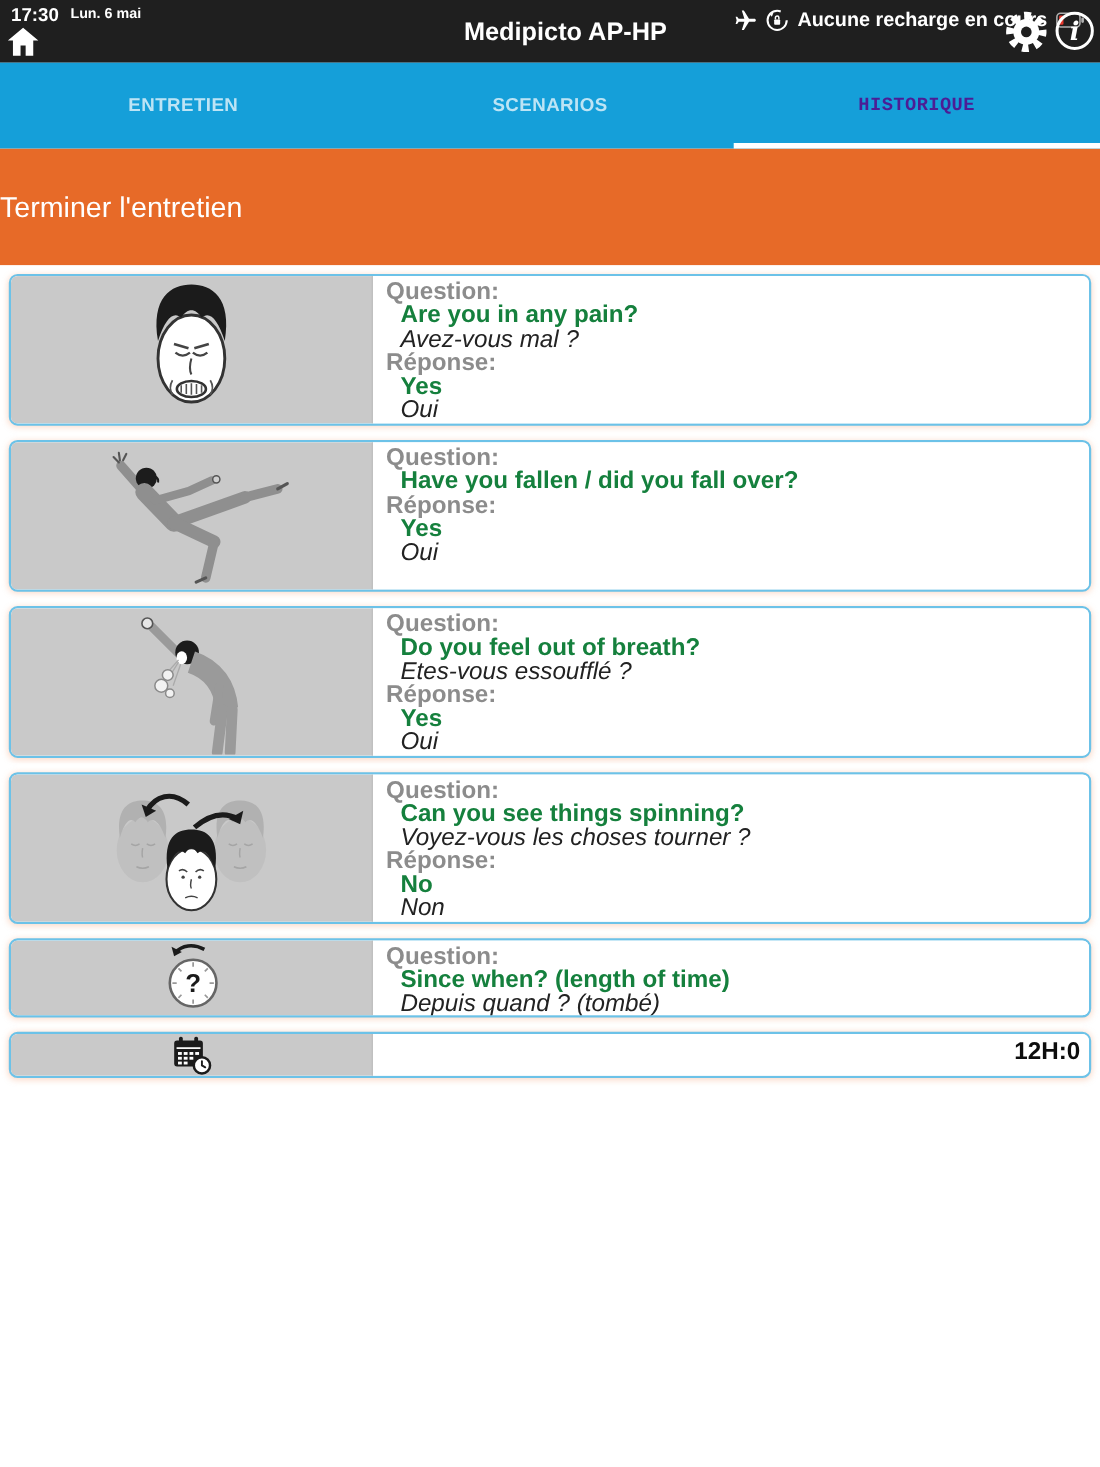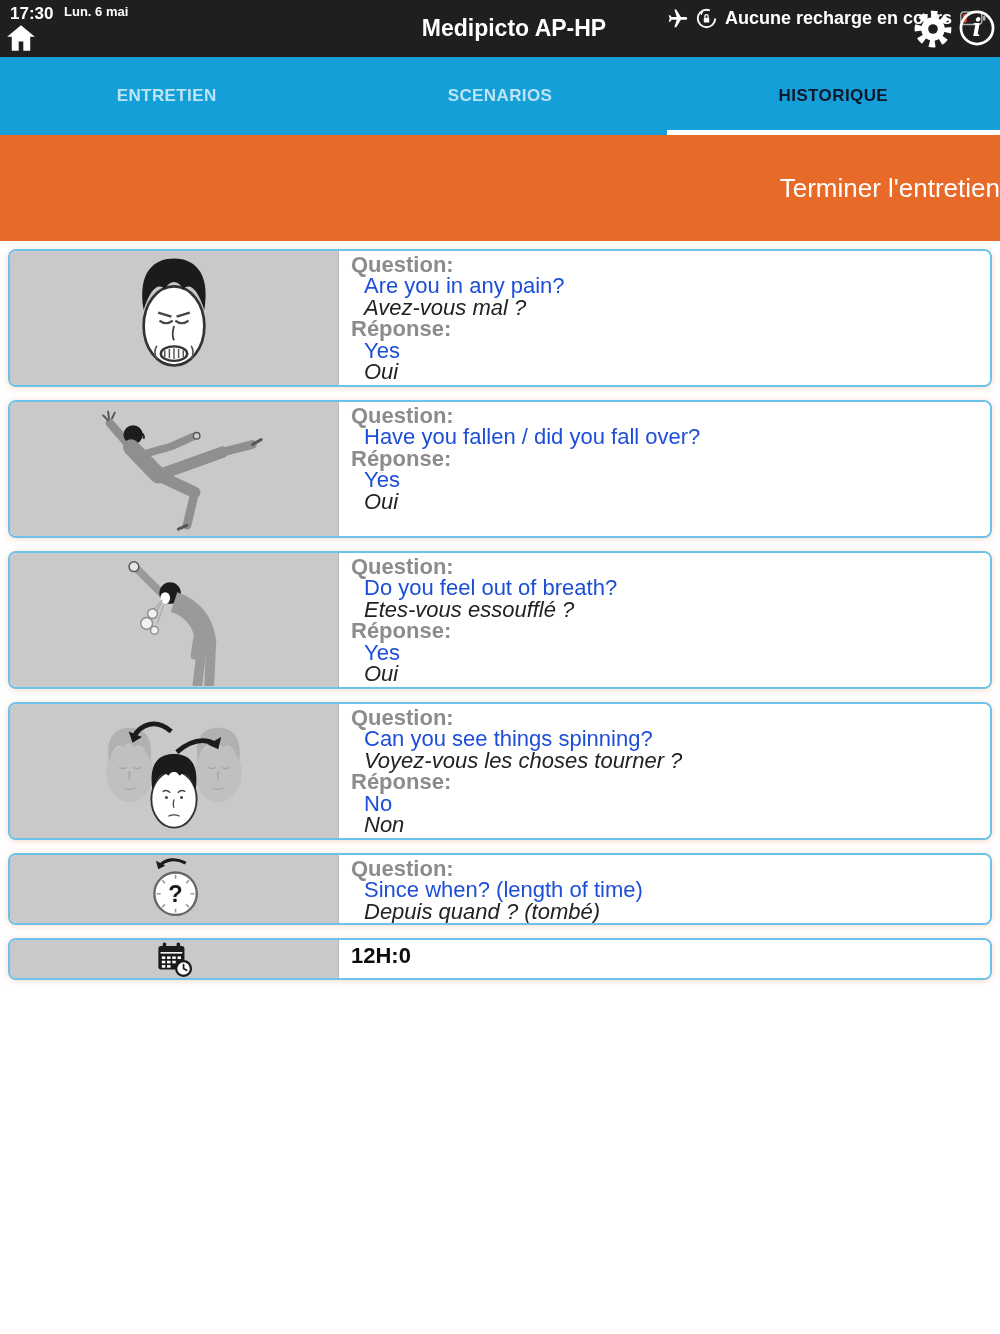--- a/index.html
+++ b/index.html
@@ -35,50 +35,50 @@
   .sb-info{position:absolute;right:4px;top:9px;width:38px;height:38px;cursor:pointer;}
   
   .tab-bar{
     height:78px;background:var(--accent-blue);display:flex;position:relative;
   }
   .tab{
     flex:1;display:flex;align-items:center;justify-content:center;
     color:rgba(255,255,255,0.72);font-size:17px;font-weight:600;
     letter-spacing:.4px;cursor:pointer;position:relative;
   }
-  .tab.active{color:#0f172a;}
+  .tab.active{color:#4c1d95;font-family:Liberation Mono, monospace;}
   .tab.active .tab-underline{
     position:absolute;left:0;right:0;bottom:0;height:5px;background:#ffffff;
   }
   
   .finish-btn{
     height:106px;background:var(--accent-orange);color:#fff;
-    display:flex;align-items:center;justify-content:flex-end;
+    display:flex;align-items:center;justify-content:flex-start;
     font-size:26px;cursor:pointer;
   }
   
   .cards{padding:8px;display:flex;flex-direction:column;gap:13px;}
   .card{
     display:flex;border:2px solid var(--card-border);border-radius:8px;
     overflow:hidden;background:#fff;
     box-shadow:0 1px 6px rgba(242,150,100,0.35);
   }
   .card-qa{height:138px;}
   .card-q{height:72px;}
-  .card-v{height:42px;}
+  .card-v{height:42px;text-align:right;}
   .picto{
     width:329px;flex:none;background:#c9c9c9;border-right:1px solid #b7b7b7;
     display:flex;align-items:center;justify-content:center;overflow:hidden;
   }
   .card-text{
     flex:1;background:#fff;padding:3px 8px 0 12px;
     font-size:22px;line-height:21.4px;color:#111;
   }
   .lbl{color:#8c8c8c;font-weight:bold;}
-  .t-en{font-weight:normal;color:#1d4ed8;padding-left:13px;}
+  .t-en{font-weight:bold;color:#15803d;padding-left:13px;}
   .t-fr{font-style:italic;color:#222;padding-left:13px;}
   .t-val{font-weight:bold;color:#0d0d0d;padding-top:2px;}
   svg{display:block;}
 </style>
 </head>
 <body>
 
 <div class="status-bar">
   <span class="sb-time">17:30</span>
   <span class="sb-date">Lun. 6 mai</span>

